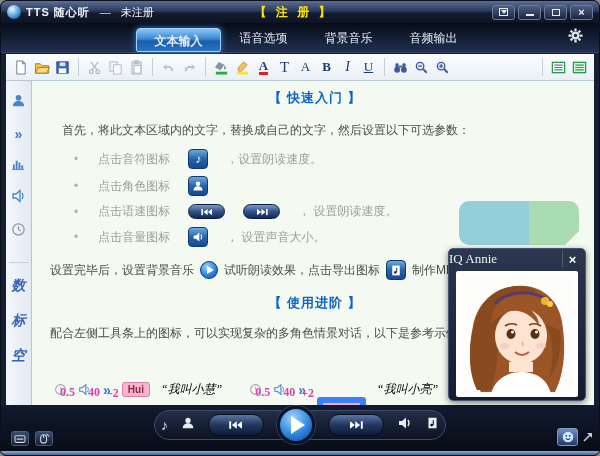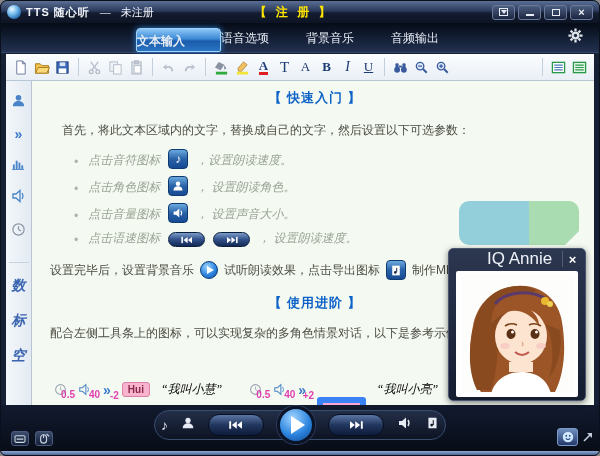--- a/index.html
+++ b/index.html
@@ -23,21 +23,21 @@
   .g-min { width:8px; height:2px; background:#e9edf5; margin-top:5px; }
   .g-max { width:8px; height:7px; border:1.5px solid #e9edf5; }
   .g-close { color:#eef2f8; font-weight:bold; font-size:11px; line-height:1; }
   .g-tray { width:9px; height:8px; border:1px solid #e9edf5; display:flex; align-items:center; justify-content:center; }
   .g-tray i { width:0; height:0; border-left:3px solid transparent; border-right:3px solid transparent; border-top:4px solid #e9edf5; }
 
   
   .tabbar { position:absolute; top:22px; left:0; right:0; height:30px;
     background:linear-gradient(#060b16, #16223a 60%, #22304e);
     border-bottom:1px solid #31456c; display:flex; align-items:center; padding-left:135px; }
-  .tab { width:85px; text-align:left; color:#e7edf6; font-size:12px; height:30px; line-height:30px; }
+  .tab { width:85px; text-align:center; color:#e7edf6; font-size:12px; height:30px; line-height:30px; }
   .tab.active { height:24px; line-height:24px; margin-top:4px; border-radius:4px 4px 2px 2px;
     background:linear-gradient(#8cc6f6, #3c88d4 45%, #1b5cac 55%, #2a74c4);
     border:1px solid #9fd2fa; box-shadow:0 0 6px #2a7fd6; font-weight:bold; }
   .gear { margin-left:auto; margin-right:16px; }
 
   
   .toolbar { position:absolute; top:53px; left:5px; right:5px; height:27px;
     background:linear-gradient(#fbfdff, #e9eff6); border-bottom:1px solid #b9c6d4;
     display:flex; align-items:center; padding:0 4px; }
   .tbtn { width:21px; height:21px; display:flex; align-items:center; justify-content:center; }
@@ -56,56 +56,56 @@
   .side .sic { margin-bottom:15px; }
   .side .divider { width:20px; height:1px; background:#c7d1dc; margin:6px 0 14px; }
   .vchar { color:#3a64b0; font-family:"Liberation Serif", serif; font-style:italic;
     font-size:14px; font-weight:bold; margin-bottom:17px; }
   .da-glyph { color:#3a7ac8; font-weight:bold; font-size:14px; line-height:1; }
 
   .content { flex:1; background:#f4faf1; font-size:12px; color:#4c4c44; padding:8px 12px 12px 16px; position:relative; }
   .hblue { text-align:center; color:#0e63c8; font-weight:bold; font-size:13px; letter-spacing:1px; }
   .intro { margin:15px 0 0 14px; }
   .bullets { margin-top:10px; }
-  .brow { display:flex; align-items:flex-end; gap:8px; margin:0 0 7px 26px; color:#98a294;font-style:italic; }
+  .brow { display:flex; align-items:center; gap:18px; margin:0 0 7px 26px; color:#98a294; }
   .brow::before { content:"•"; color:#aab4a8; margin-right:2px; }
   .chip { width:20px; height:20px; border-radius:4px; border:1px solid #0f3a70;
     background:linear-gradient(#6aaade, #2a62a8 50%, #164a94);
     display:flex; align-items:center; justify-content:center; color:#fff; font-size:12px; }
   .pillbtn { width:37px; height:15px; border-radius:8px; border:1px solid #0a1e40;
     background:linear-gradient(#7a9cc8, #32508a 50%, #12править 0); background:linear-gradient(#7a9cc8, #32508a 50%, #122a54);
     display:flex; align-items:center; justify-content:center; }
   .finish { display:flex; align-items:center; gap:6px; margin:13px 0 0 2px; flex-wrap:nowrap; }
   .playic { width:18px; height:18px; border-radius:50%;
     background:radial-gradient(circle at 38% 30%, #9cd2fa, #2e86e0 55%, #0e4c9e); border:1px solid #0a3a78;
     display:flex; align-items:center; justify-content:center; }
   .playic i { width:0; height:0; border-top:4px solid transparent; border-bottom:4px solid transparent;
     border-left:7px solid #fff; margin-left:2px; }
   .advtitle { margin-top:14px; }
   .advintro { margin:13px 0 0 2px; }
   .ex-row { display:flex; align-items:center; margin:15px 0 0 6px; gap:11px; color:#98a294; }
   .exi { position:relative; display:inline-flex; }
-  .sub { position:absolute; right:-8px; bottom:-4px; font-size:10px; font-weight:bold;
-    font-style:normal; color:#e040b0; }
+  .sub { position:absolute; right:-8px; bottom:-4px; font-size:12px; font-weight:bold;
+    font-style:normal; color:#e040b0;font-family:Liberation Serif, serif; }
   .tag { font-size:10px; font-weight:bold; padding:1px 5px; border-radius:3px; }
   .tag-hui { background:#f9b3cd; border:1px solid #d880a8; color:#8a2a4a; }
   .tag-liang { background:#f9a8d4; border:6px solid #3b82f6; color:#1a3a7a;margin-top:40px; }
   .quote { font-style:italic; color:#000000; font-family:"Liberation Serif", serif; }
   .gap2 { margin-left:16px; }
 
   
   .balloon { position:absolute; left:458px; top:200px; width:120px; height:44px; border-radius:10px;
     background:linear-gradient(90deg, #93cfda 0 58%, #a9dcb0 58% 100%); z-index:3; }
   .balloon::after { content:""; position:absolute; right:-1px; bottom:-1px; width:0; height:0;
     border-left:16px solid transparent; border-bottom:16px solid #f4faf1; }
   .assistant { position:absolute; left:447px; top:247px; width:138px; height:153px; z-index:4;
     background:linear-gradient(#2c3answer 0, #2c3750, #141c30); background:linear-gradient(#2c3750, #141c30);
     border:1px solid #4a5470; border-radius:5px; box-shadow:0 2px 6px rgba(0,0,0,.5); }
-  .as-title { height:20px; display:flex; align-items:center; color:#eef2f8; font-size:17px;
-    font-family:Liberation Sans, sans-serif; padding-left:38px; }
+  .as-title { height:20px; display:flex; align-items:center; color:#eef2f8; font-size:13px;
+    font-family:Liberation Serif, serif; }
   .as-close { position:absolute; top:2px; right:3px; width:20px; height:16px; display:flex;
     align-items:center; justify-content:center; color:#fff; font-weight:bold; font-size:13px;
     border-left:1px solid rgba(255,255,255,.2); }
   .as-body { margin:2px 7px; background:#fff; padding:3px; border-radius:2px; }
   .as-body svg { display:block; }
 
   
   .bottom { position:absolute; left:0; right:0; top:404px; height:48px;
     background:linear-gradient(#121a2e, #070c16); }
   .pill { position:absolute; left:50%; top:5px; transform:translateX(-50%); width:292px; height:30px;
@@ -363,31 +363,20 @@
           <span>，设置朗读速度。</span>
         </div>
         <div class="brow">
           <span>点击角色图标</span>
           <span class="chip">
               <svg width="12" height="12" viewBox="0 0 16 16">
                 <circle cx="8" cy="5" r="3" fill="#fff"></circle>
                 <path d="M2 14c0-4 3-5.6 6-5.6s6 1.6 6 5.6z" fill="#fff"></path>
               </svg>
             </span>
-          <span>， 设置朗读角色。</span>
-        </div>
-        <div class="brow">
-          <span>点击音量图标</span>
-          <span class="chip">
-              <svg width="13" height="12" viewBox="0 0 16 14">
-                <polygon points="2,5 5,5 9,1.5 9,12.5 5,9 2,9" fill="#fff"></polygon>
-                <path d="M11 4q2 3 0 6" stroke="#fff" fill="none" stroke-width="1.4"></path>
-              </svg>
-            </span>
-          <span>， 设置声音大小。</span>
         </div>
         <div class="brow">
           <span>点击语速图标</span>
           <span class="pillbtn">
               <svg width="20" height="10" viewBox="0 0 22 16">
                 <g fill="#fff">
                   <rect x="2" y="3" width="2.5" height="10"></rect>
                   <polygon points="12,3 5.5,8 12,13"></polygon>
                   <polygon points="19,3 12.5,8 19,13"></polygon>
                 </g>
@@ -396,20 +385,30 @@
           <span class="pillbtn">
               <svg width="20" height="10" viewBox="0 0 22 16">
                 <g fill="#fff">
                   <polygon points="3,3 9.5,8 3,13"></polygon>
                   <polygon points="10,3 16.5,8 10,13"></polygon>
                   <rect x="17.5" y="3" width="2.5" height="10"></rect>
                 </g>
               </svg>
             </span>
           <span>， 设置朗读速度。</span>
+        </div>
+        <div class="brow">
+          <span>点击音量图标</span>
+          <span class="chip">
+              <svg width="13" height="12" viewBox="0 0 16 14">
+                <polygon points="2,5 5,5 9,1.5 9,12.5 5,9 2,9" fill="#fff"></polygon>
+                <path d="M11 4q2 3 0 6" stroke="#fff" fill="none" stroke-width="1.4"></path>
+              </svg>
+            </span>
+          <span>， 设置声音大小。</span>
         </div>
       </div>
 
       <div class="finish">
         <span>设置完毕后，设置背景音乐</span>
         <span class="playic">
             <i></i>
           </span>
         <span>试听朗读效果，点击导出图标</span>
         <span class="chip">

